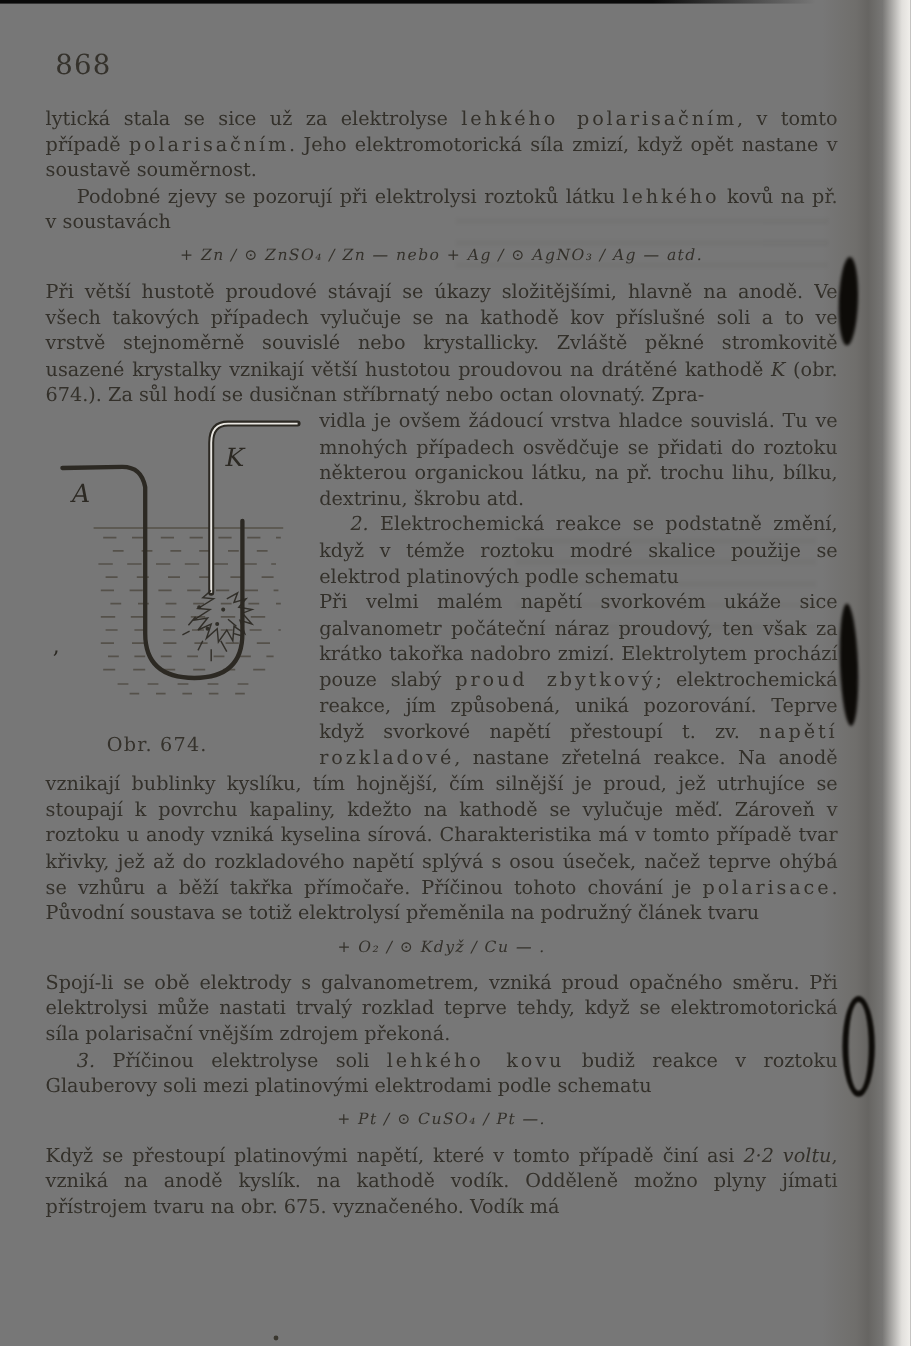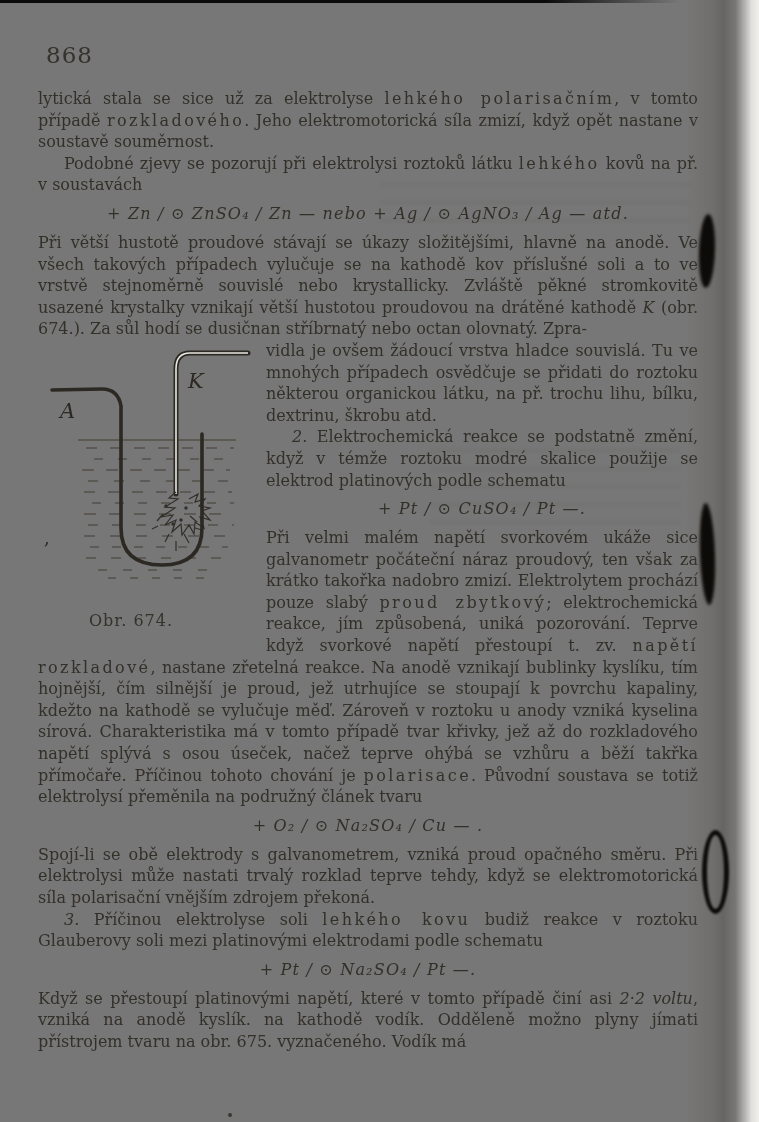--- a/index.html
+++ b/index.html
@@ -24,21 +24,21 @@
     position:absolute;left:38px;top:88px;width:660px;
   }
   .para{
     margin:0;font-size:16px;line-height:21.6px;
     text-align:justify;color:#33302a;
   }
   .para.indent{text-indent:26px;}
   .sp{letter-spacing:2.4px;word-spacing:2px;}
   .it{font-style:italic;}
   .formula{
-    text-align:center;font-style:italic;font-size:16px;
+    text-align:center;font-style:italic;font-size:13px;
     line-height:22px;margin:7px 0;letter-spacing:1.2px;color:#33302a;
   }
   .figure-block{
     float:left;width:216px;height:298px;
     margin:4px 12px 0 0;position:relative;
   }
   .figure-caption{
     position:absolute;left:18px;bottom:12px;width:150px;
     text-align:center;font-size:16px;color:#35322c;letter-spacing:1px;
   }
@@ -75,21 +75,21 @@
 <body>
 
 <div class="page">
 
   <div class="ghost ghost1"></div>
   <div class="ghost ghost2"></div>
 
   <div class="page-number">868</div>
 
   <div class="text-area" id="text-flow">
-      <p class="para"><span>lytická stala se sice už za elektrolyse </span><span class="sp">lehkého polarisačním</span><span>, v tomto případě </span><span class="sp">rozkladového</span><span>. Jeho elektromotorická síla zmizí, když opět nastane v soustavě souměrnost.</span></p>
+      <p class="para"><span>lytická stala se sice už za elektrolyse </span><span class="sp">lehkého polarisačním</span><span>, v tomto případě </span><span class="sp">polarisačním</span><span>. Jeho elektromotorická síla zmizí, když opět nastane v soustavě souměrnost.</span></p>
       <p class="para indent"><span>Podobné zjevy se pozorují při elektrolysi roztoků látku </span><span class="sp">lehkého</span><span> kovů na př. v soustavách</span></p>
       <div class="formula">+ Zn / ⊙ ZnSO₄ / Zn —   nebo   + Ag / ⊙ AgNO₃ / Ag — atd.</div>
       <p class="para"><span>Při větší hustotě proudové stávají se úkazy složitějšími, hlavně na anodě. Ve všech takových případech vylučuje se na kathodě kov příslušné soli a to ve vrstvě stejnoměrně souvislé nebo krystallicky. Zvláště pěkné stromkovitě usazené krystalky vznikají větší hustotou proudovou na drátěné kathodě </span><span class="it">K</span><span> (obr. 674.). Za sůl hodí se dusičnan stříbrnatý nebo octan olovnatý. Zpra-</span></p>
       <div id="figure-block" class="figure-block">
     <svg class="fig-svg" width="216" height="258" viewBox="0 0 216 258">
 
       <path d="M40,96 L198,96" stroke="#555047" stroke-width="1.4" fill="none"></path>
 
       <g stroke="#4d4840" stroke-width="1.4" opacity="0.8">
         <path d="M48,104 H196" stroke-dasharray="11 13" fill="none"></path>
@@ -123,26 +123,25 @@
 
       <text x="6" y="200" font-size="18" fill="#2c2923">,</text>
 
       <text x="22" y="74" font-size="21" font-style="italic" fill="#2c2923">A</text>
       <text x="150" y="44" font-size="21" font-style="italic" fill="#2c2923">K</text>
     </svg>
     <div class="figure-caption">Obr. 674.</div>
   </div>
       <p class="para"><span>vidla je ovšem žádoucí vrstva hladce souvislá. Tu ve mnohých případech osvědčuje se přidati do roztoku některou organickou látku, na př. trochu lihu, bílku, dextrinu, škrobu atd.</span></p>
       <p class="para indent"><span class="it">2.</span><span> Elektrochemická reakce se podstatně změní, když v témže roztoku modré skalice použije se elektrod platinových podle schematu</span></p>
-      <div class="formula">+ Pt / ⊙ CuSO₄ / Pt —.</div>
       <p class="para"><span>Při velmi malém napětí svorkovém ukáže sice galvanometr počáteční náraz proudový, ten však za krátko takořka nadobro zmizí. Elektrolytem prochází pouze slabý </span><span class="sp">proud zbytkový</span><span>; elektrochemická reakce, jím způsobená, uniká pozorování. Teprve když svorkové napětí přestoupí t. zv. </span><span class="sp">napětí rozkladové</span><span>, nastane zřetelná reakce. Na anodě vznikají bublinky kyslíku, tím hojnější, čím silnější je proud, jež utrhujíce se stoupají k povrchu kapaliny, kdežto na kathodě se vylučuje měď. Zároveň v roztoku u anody vzniká kyselina sírová. Charakteristika má v tomto případě tvar křivky, jež až do rozkladového napětí splývá s osou úseček, načež teprve ohýbá se vzhůru a běží takřka přímočaře. Příčinou tohoto chování je </span><span class="sp">polarisace</span><span>. Původní soustava se totiž elektrolysí přeměnila na podružný článek tvaru</span></p>
-      <div class="formula">+ O₂ / ⊙ Na₂SO₄ / Cu — .</div>
+      <div class="formula">+ O₂ / ⊙ Když / Cu — .</div>
       <p class="para"><span>Spojí-li se obě elektrody s galvanometrem, vzniká proud opačného směru. Při elektrolysi může nastati trvalý rozklad teprve tehdy, když se elektromotorická síla polarisační vnějším zdrojem překoná.</span></p>
       <p class="para indent"><span class="it">3.</span><span> Příčinou elektrolyse soli </span><span class="sp">lehkého kovu</span><span> budiž reakce v roztoku Glauberovy soli mezi platinovými elektrodami podle schematu</span></p>
-      <div class="formula">+ Pt / ⊙ Na₂SO₄ / Pt —.</div>
+      <div class="formula">+ Pt / ⊙ CuSO₄ / Pt —.</div>
       <p class="para"><span>Když se přestoupí platinovými napětí, které v tomto případě činí asi </span><span class="it">2·2 voltu</span><span>, vzniká na anodě kyslík. na kathodě vodík. Odděleně možno plyny jímati přístrojem tvaru na obr. 675. vyznačeného.  Vodík má</span></p>
     </div>
 
   <div class="top-line"></div>
   <div class="binding"></div>
   <div class="blob blob1"></div>
   <div class="blob blob2"></div>
   <div class="blob blob3"></div>
   <div class="speck"></div>
 

